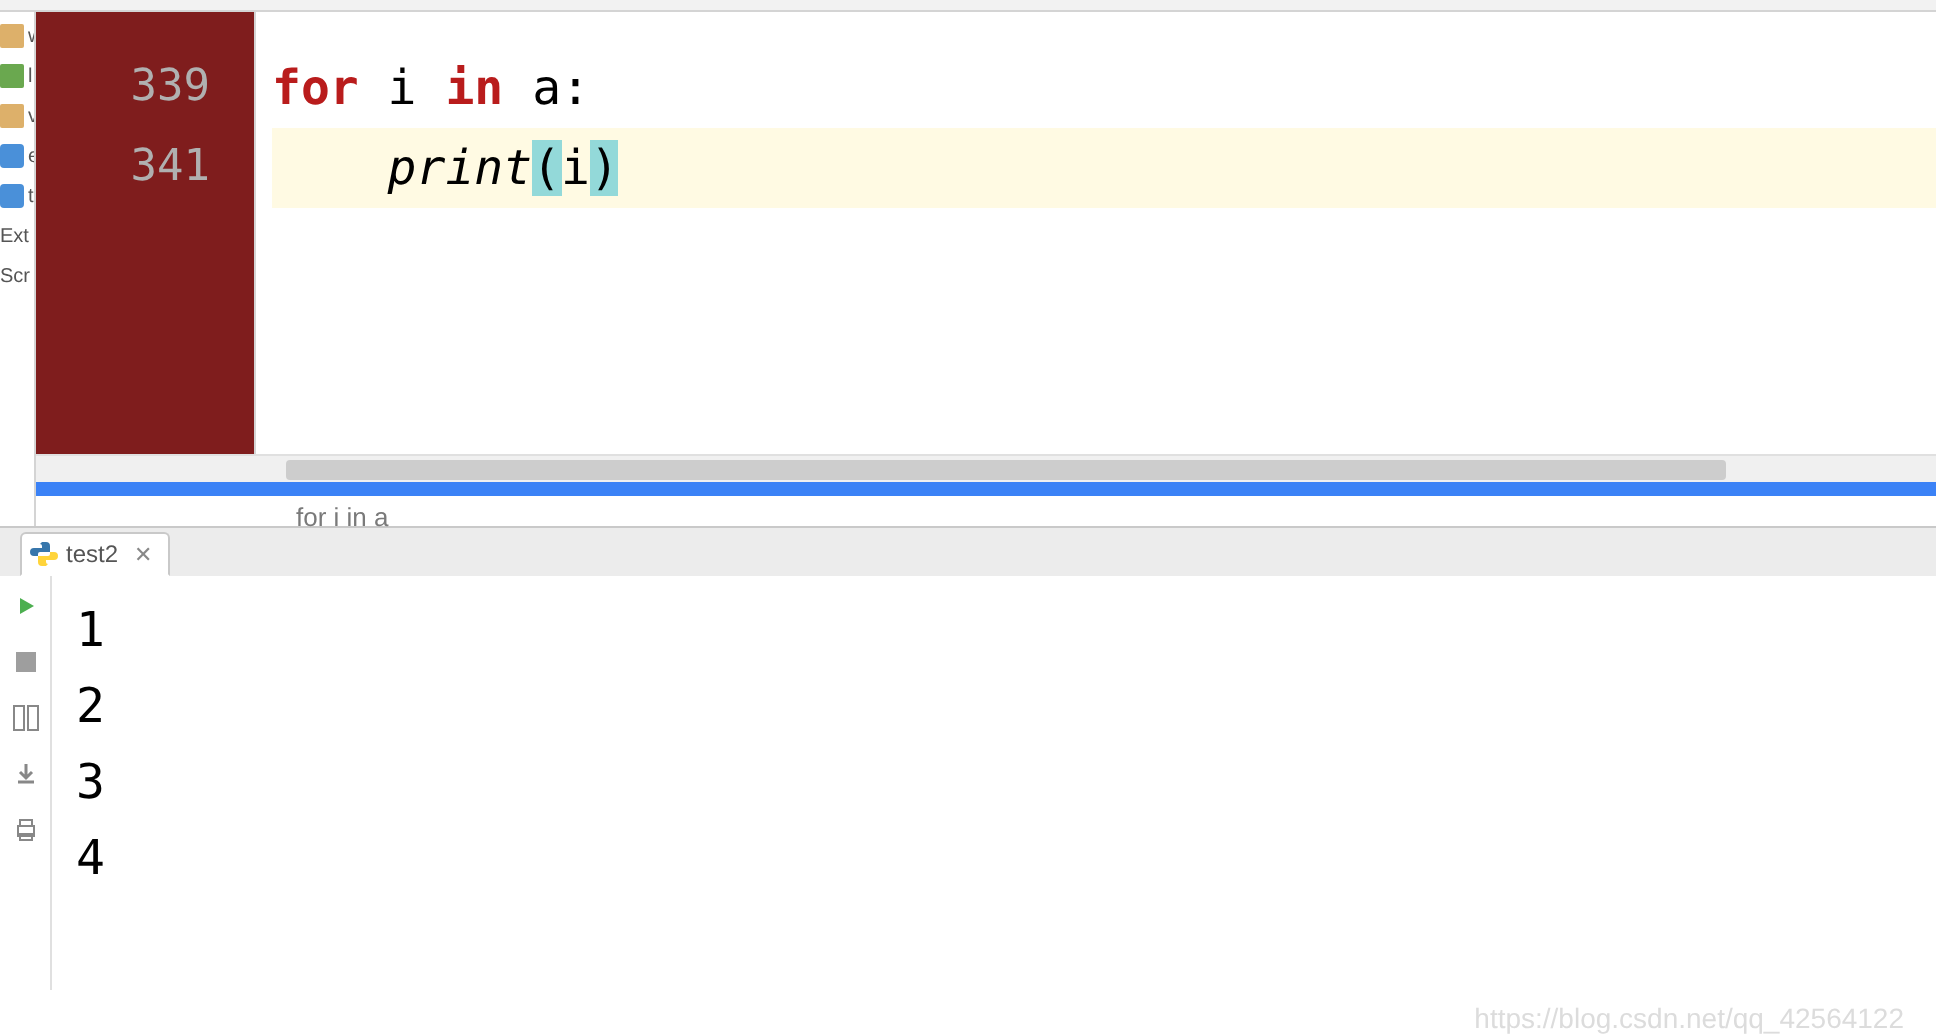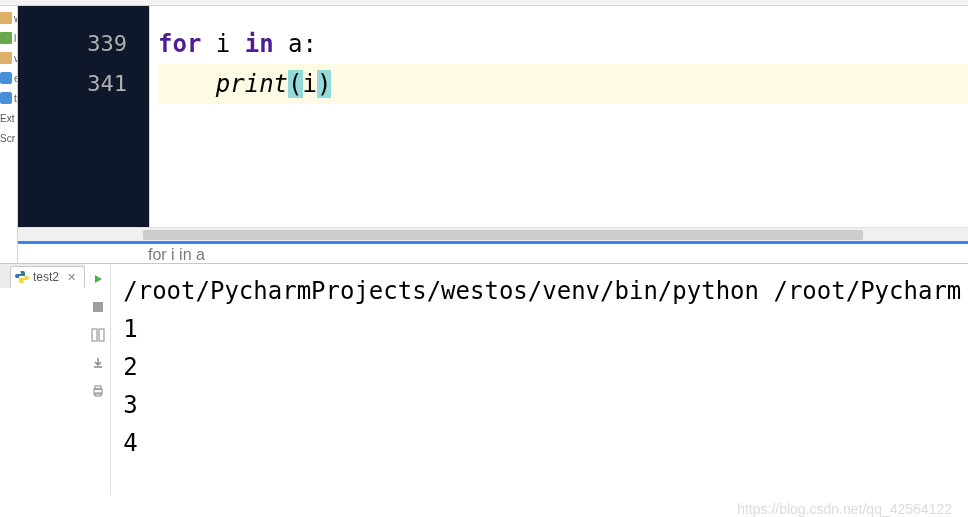--- a/index.html
+++ b/index.html
@@ -52,22 +52,22 @@
       display: flex;
       flex-direction: column;
       background: #fff;
     }
     .editor-body {
       flex: 1;
       display: flex;
       overflow: hidden;
     }
     .gutter {
-      width: 132px;
-      background: #0f172a;
+      width: 110px;
+      background: #7f1d1d;
       border-right: 1px solid #d4d4d4;
       padding-top: 18px;
       text-align: right;
       padding-right: 22px;
       font-family: "Consolas", "Monaco", monospace;
       font-size: 22px;
       color: #b0b0b0;
       line-height: 40px;
     }
     .gutter .ln { height: 40px; }
@@ -76,21 +76,21 @@
       padding-top: 18px;
       padding-left: 8px;
       font-family: "Consolas", "Monaco", monospace;
       font-size: 24px;
       line-height: 40px;
       color: #000;
       position: relative;
     }
     .code-line { height: 40px; white-space: pre; }
     .code-line.current { background: #fffae3; }
-    .kw { color: #4c1d95; font-weight: bold; }
+    .kw { color: #b91c1c; font-weight: bold; }
     .num { color: #0000ff; }
     .fn { font-style: italic; }
     .paren-hl { background: #93d9d9; }
     .scroll-track {
       height: 14px;
       background: #f0f0f0;
       border-top: 1px solid #e0e0e0;
       margin-left: 0;
       position: relative;
     }
@@ -99,31 +99,31 @@
       left: 125px;
       top: 2px;
       width: 720px;
       height: 10px;
       background: #cdcdcd;
       border-radius: 2px;
     }
     .breadcrumb-bar {
       height: 22px;
       background: #fff;
-      border-top: 3px solid #3b82f6;
+      border-top: 7px solid #3b82f6;
       padding-left: 130px;
-      font-size: 16px;
+      font-size: 13px;
       color: #7a7a7a;
       line-height: 22px;
     }
     .run-panel {
       border-top: 1px solid #c9c9c9;
       height: 232px;
       display: flex;
-      flex-direction: row;
+      flex-direction: column;
     }
     .run-tabs {
       height: 24px;
       background: #ececec;
       display: flex;
       align-items: flex-end;
       padding-left: 10px;
     }
     .run-tab {
       display: flex;
@@ -285,17 +285,17 @@
           </svg>
         </div>
       <div class="tool-btn">
           <svg width="14" height="14" viewBox="0 0 14 14">
             <rect x="3" y="5" width="8" height="5" fill="none" stroke="#888"></rect>
             <rect x="4" y="2" width="6" height="3" fill="none" stroke="#888"></rect>
             <rect x="4" y="9" width="6" height="3" fill="none" stroke="#888"></rect>
           </svg>
         </div>
     </div>
-    <div class="console"><div>/root/PycharmProjects/westos/venv/bin/python /root/Pycharm</div><div>1</div><div>2</div><div>3</div><div>4</div></div>
+    <div class="console"><div>1</div><div>2</div><div>3</div><div>4</div></div>
   </div>
 </div>
 
 <div class="watermark">https://blog.csdn.net/qq_42564122</div>
 
 </body></html>

